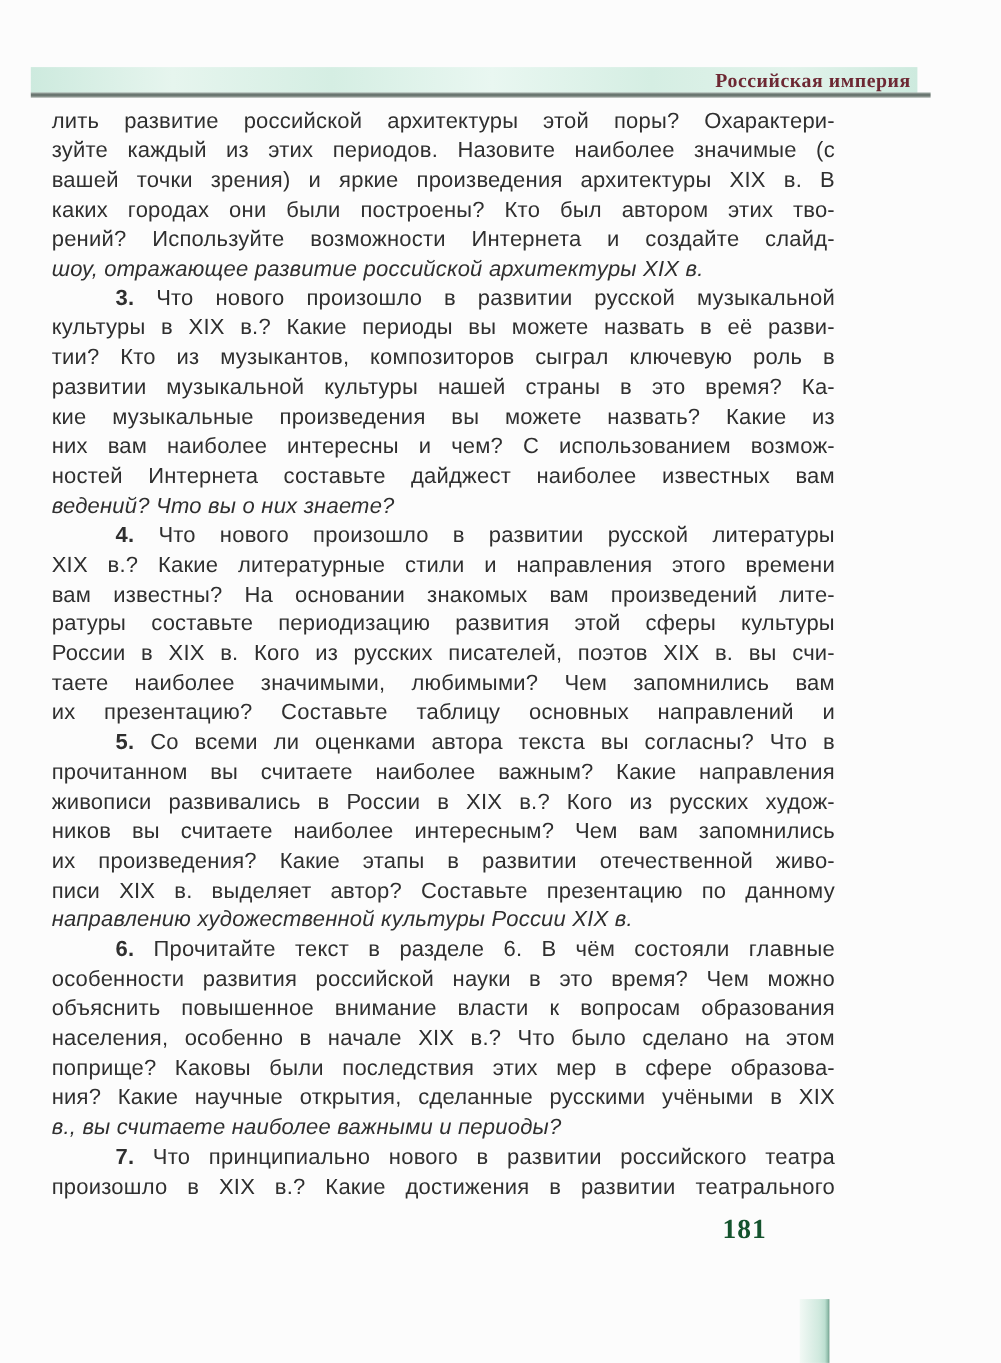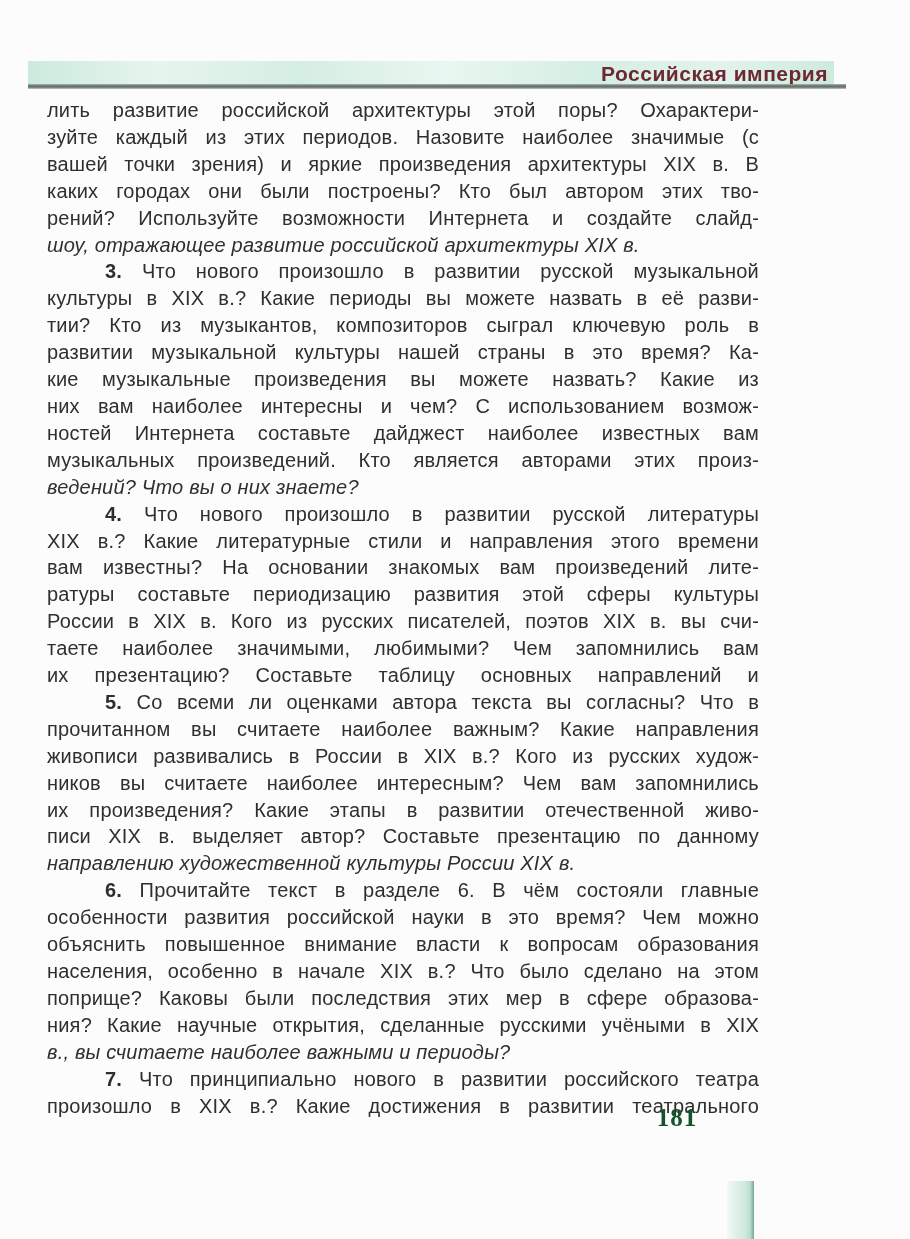--- a/index.html
+++ b/index.html
@@ -11,22 +11,22 @@
     overflow:hidden;
     font-family:"Liberation Sans", sans-serif;
   }
   
   .band{
     position:absolute;left:28px;top:61px;width:806px;height:24px;
     background:linear-gradient(90deg,#cdeade 0%,#e6f5ee 16%,#d5eee3 34%,#e9f7f1 52%,#d5eee3 70%,#e2f3eb 86%,#cdeade 100%);
   }
   .band-title{
     position:absolute;right:6px;top:1px;
-    font-family:Liberation Sans, sans-serif;
-    font-weight:bold;font-size:21px;line-height:23px;
+    font-family:Liberation Serif, serif;
+    font-weight:bold;font-size:18px;line-height:23px;
     letter-spacing:0.5px;
     color:#6d2833;
     white-space:nowrap;
   }
   .rule{
     position:absolute;left:28px;top:84px;width:818px;height:5px;
     background:linear-gradient(180deg,#a9b3ae 0%,#5e6b65 45%,#7c8781 70%,#c7ccc9 100%);
   }
   
   .body-text{
@@ -79,21 +79,20 @@
         <div class="line rag">шоу, отражающее развитие российской архитектуры XIX в.</div>
       </div>
       <div class="para">
         <div class="line first-indent"><b>3.</b> Что нового произошло в развитии русской музыкальной</div>
         <div class="line">культуры в XIX в.? Какие периоды вы можете назвать в её разви-</div>
         <div class="line">тии? Кто из музыкантов, композиторов сыграл ключевую роль в</div>
         <div class="line">развитии музыкальной культуры нашей страны в это время? Ка-</div>
         <div class="line">кие музыкальные произведения вы можете назвать? Какие из</div>
         <div class="line">них вам наиболее интересны и чем? С использованием возмож-</div>
         <div class="line">ностей Интернета составьте дайджест наиболее известных вам</div>
-        <div class="line">музыкальных произведений. Кто является авторами этих произ-</div>
         <div class="line rag">ведений? Что вы о них знаете?</div>
       </div>
       <div class="para">
         <div class="line first-indent"><b>4.</b> Что нового произошло в развитии русской литературы</div>
         <div class="line">XIX в.? Какие литературные стили и направления этого времени</div>
         <div class="line">вам известны? На основании знакомых вам произведений лите-</div>
         <div class="line">ратуры составьте периодизацию развития этой сферы культуры</div>
         <div class="line">России в XIX в. Кого из русских писателей, поэтов XIX в. вы счи-</div>
         <div class="line">таете наиболее значимыми, любимыми? Чем запомнились вам</div>
         <div class="line">их презентацию? Составьте таблицу основных направлений и</div>

